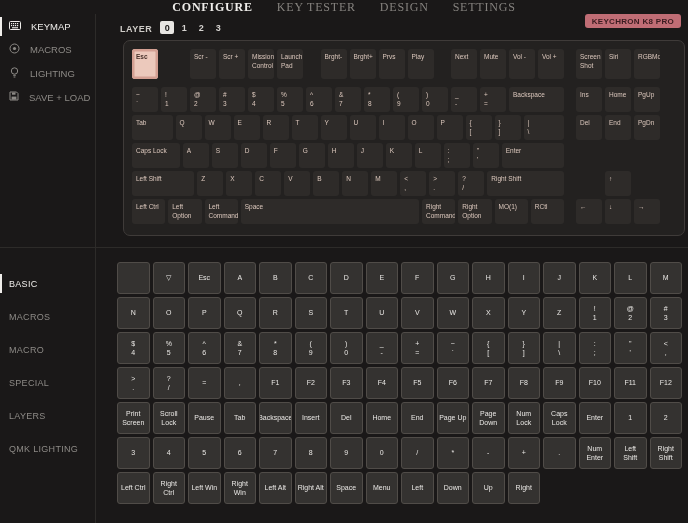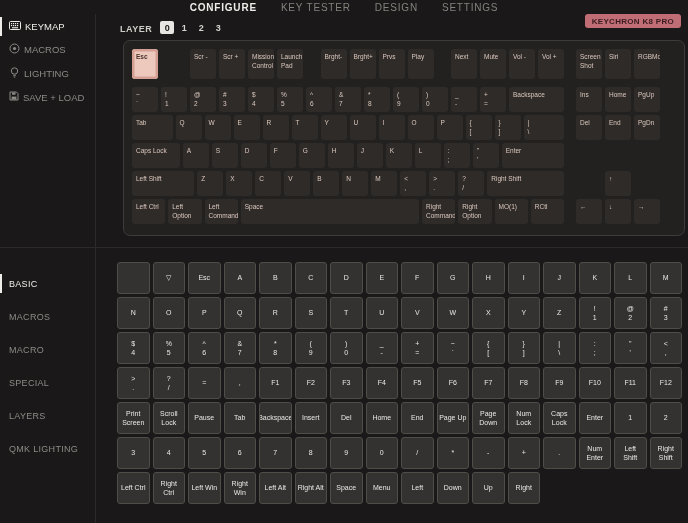--- a/index.html
+++ b/index.html
@@ -5,28 +5,28 @@
   html,body{margin:0;padding:0;}
   body{
     width:688px;height:523px;overflow:hidden;
     background:#1a1818;color:#e9e7e4;
     font-family:"Liberation Sans", sans-serif;
     -webkit-font-smoothing:antialiased;
     position:relative;
   }
   
   .topbar{height:14px;display:flex;align-items:center;justify-content:center;gap:24px;}
-  .topbar .tab{font-size:10px;letter-spacing:.8px;color:#85827e;cursor:pointer;}
+  .topbar .tab{font-size:12px;letter-spacing:.8px;color:#85827e;cursor:pointer;font-family:Liberation Serif, serif;}
   .topbar .tab.active{color:#efedea;font-weight:bold;}
   
   .upper{height:233px;display:flex;}
   .lower{height:275px;display:flex;border-top:1px solid #2d2b29;}
   .side{width:96px;flex:none;border-right:1px solid #2d2b29;box-sizing:border-box;}
   
-  .side-item{display:flex;align-items:center;gap:4px;padding:4px 0 4px 7px;margin-top:3px;
+  .side-item{display:flex;align-items:center;gap:10px;padding:4px 0 4px 7px;margin-top:3px;
     font-size:9.5px;color:#8d8a86;border-left:2px solid transparent;cursor:pointer;}
   .side-item.active{color:#efedea;border-left-color:#efedea;}
   .side-item svg{flex:none;}
   
   .cat-item{padding:4.5px 0 4.5px 7px;margin-top:14px;font-size:9px;letter-spacing:.3px;
     color:#8d8a86;border-left:2px solid transparent;cursor:pointer;}
   .cat-item.active{color:#efedea;border-left-color:#efedea;}
   
   .km-content{flex:1;position:relative;}
   .layer-row{margin:5px 0 0 24px;display:flex;align-items:flex-end;height:15px;}

